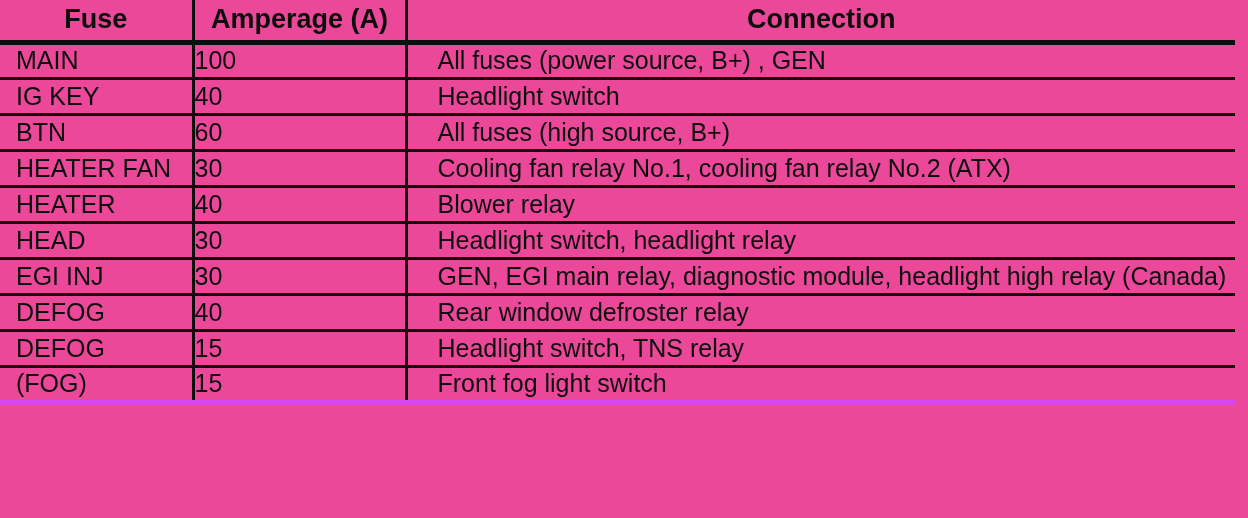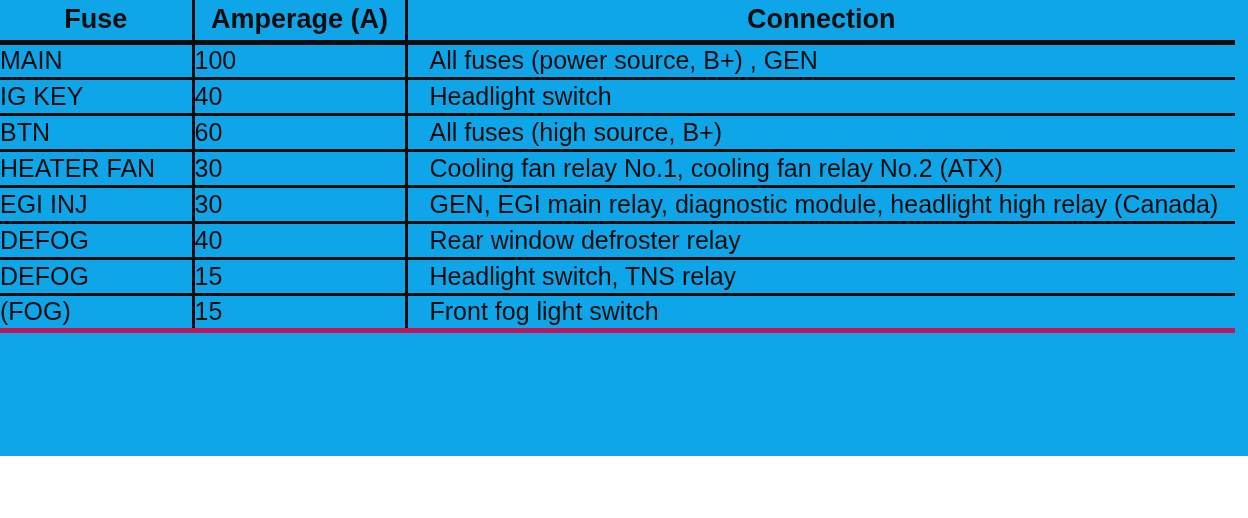--- a/index.html
+++ b/index.html
@@ -1,20 +1,20 @@
 <!DOCTYPE html>
 <html><head>
 <meta charset="utf-8">
 <style>
   * { box-sizing: border-box; }
   html, body { margin: 0; padding: 0; background: #ffffff; }
   .page {
     width: 1248px;
-    height: 456px;
-    background: #0ea5e9;
+    height: 518px;
+    background: #ec4899;
     position: relative;
     overflow: hidden;
     font-family: "Liberation Sans", sans-serif;
     color: #0d0d0d;
   }
   table.fuse-table {
     border-collapse: collapse;
     table-layout: fixed;
     width: 1235px;
     margin: 0;
@@ -38,24 +38,24 @@
   td {
     height: 36px;
     font-size: 25px;
     font-weight: normal;
     border-bottom: 3px solid #0d0d0d;
   }
   th:nth-child(1), td:nth-child(1),
   th:nth-child(2), td:nth-child(2) {
     border-right: 3px solid #0d0d0d;
   }
-  td.fuse { text-align: left; padding-left: 0; }
+  td.fuse { text-align: left; padding-left: 16px; }
   td.amp  { text-align: left; }
-  td.conn { text-align: left; padding-left: 22px; }
-  tbody tr:last-child td { border-bottom: 5px solid #be185d; }
+  td.conn { text-align: left; padding-left: 30px; }
+  tbody tr:last-child td { border-bottom: 5px solid #d946ef; }
 </style>
 </head>
 <body>
 
 <div class="page">
   <table class="fuse-table">
     <colgroup>
       <col class="c1">
         <col class="c2">
         <col class="c3">
@@ -82,20 +82,30 @@
         <td class="fuse">BTN</td>
         <td class="amp">60</td>
         <td class="conn">All fuses (high source, B+)</td>
       </tr>
       <tr>
         <td class="fuse">HEATER FAN</td>
         <td class="amp">30</td>
         <td class="conn">Cooling fan relay No.1, cooling fan relay No.2 (ATX)</td>
       </tr>
       <tr>
+        <td class="fuse">HEATER</td>
+        <td class="amp">40</td>
+        <td class="conn">Blower relay</td>
+      </tr>
+      <tr>
+        <td class="fuse">HEAD</td>
+        <td class="amp">30</td>
+        <td class="conn">Headlight switch, headlight relay</td>
+      </tr>
+      <tr>
         <td class="fuse">EGI INJ</td>
         <td class="amp">30</td>
         <td class="conn">GEN, EGI main relay, diagnostic module, headlight high relay (Canada)</td>
       </tr>
       <tr>
         <td class="fuse">DEFOG</td>
         <td class="amp">40</td>
         <td class="conn">Rear window defroster relay</td>
       </tr>
       <tr>

